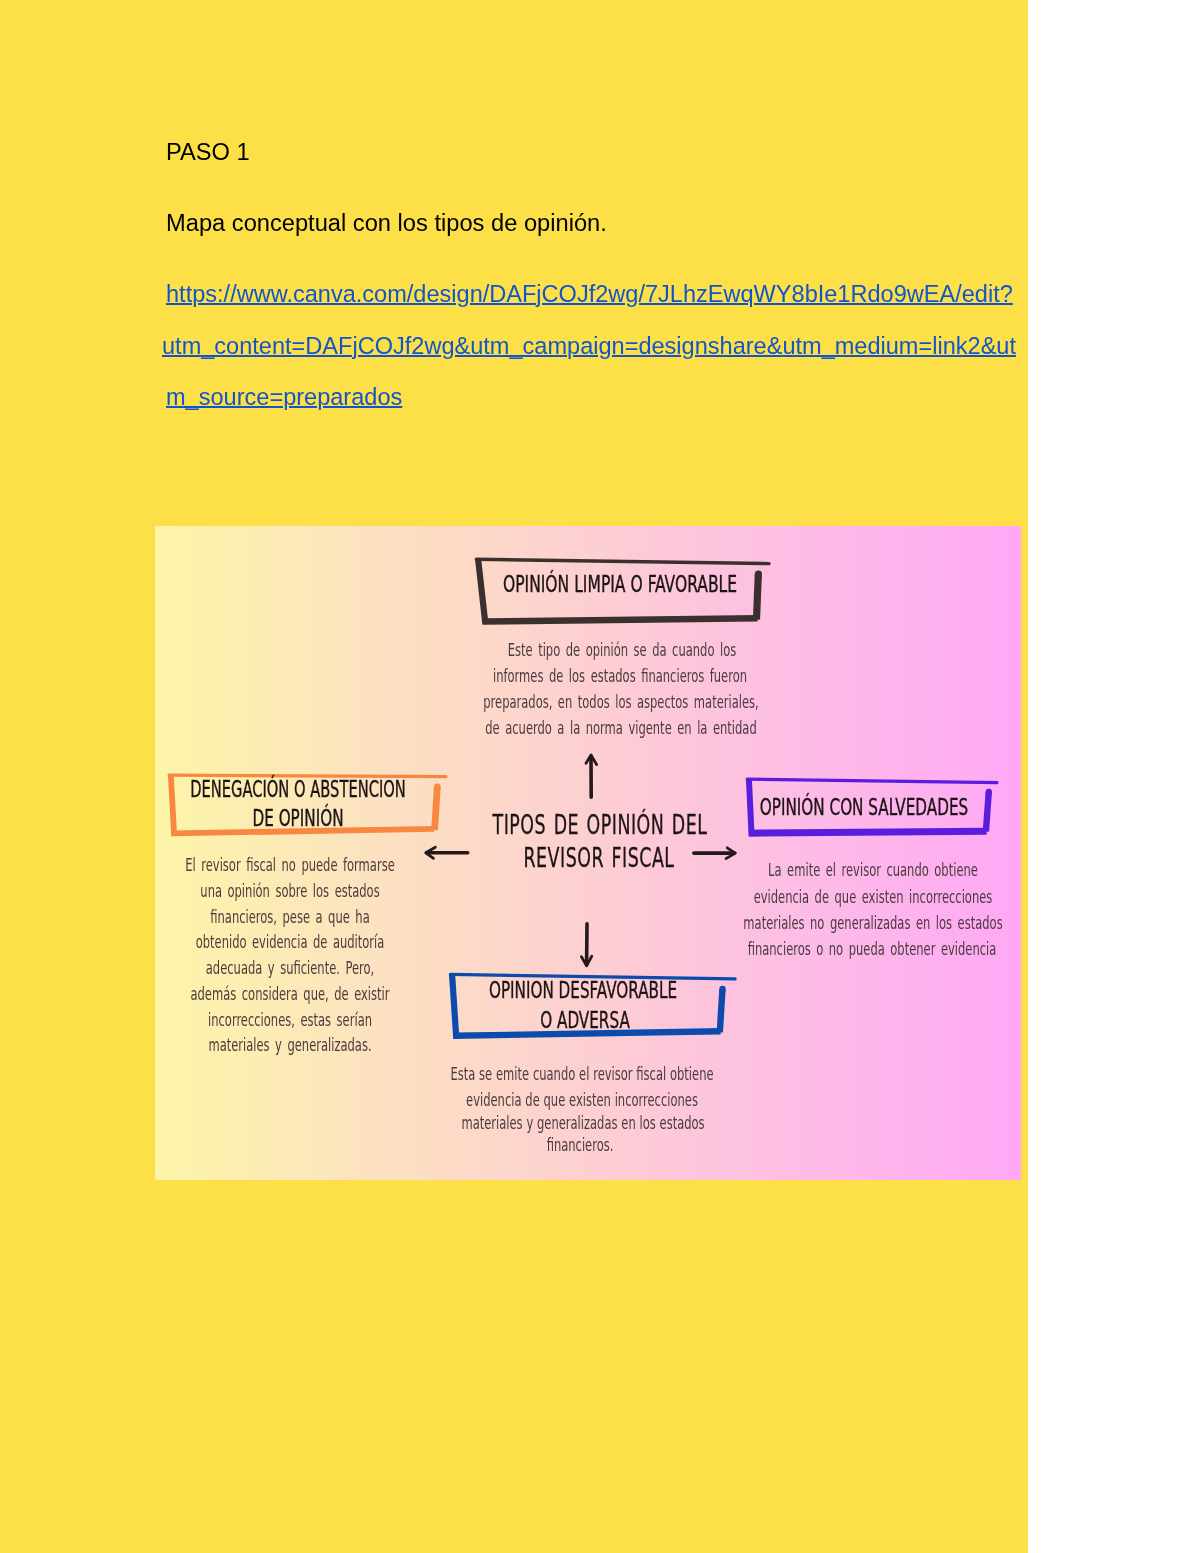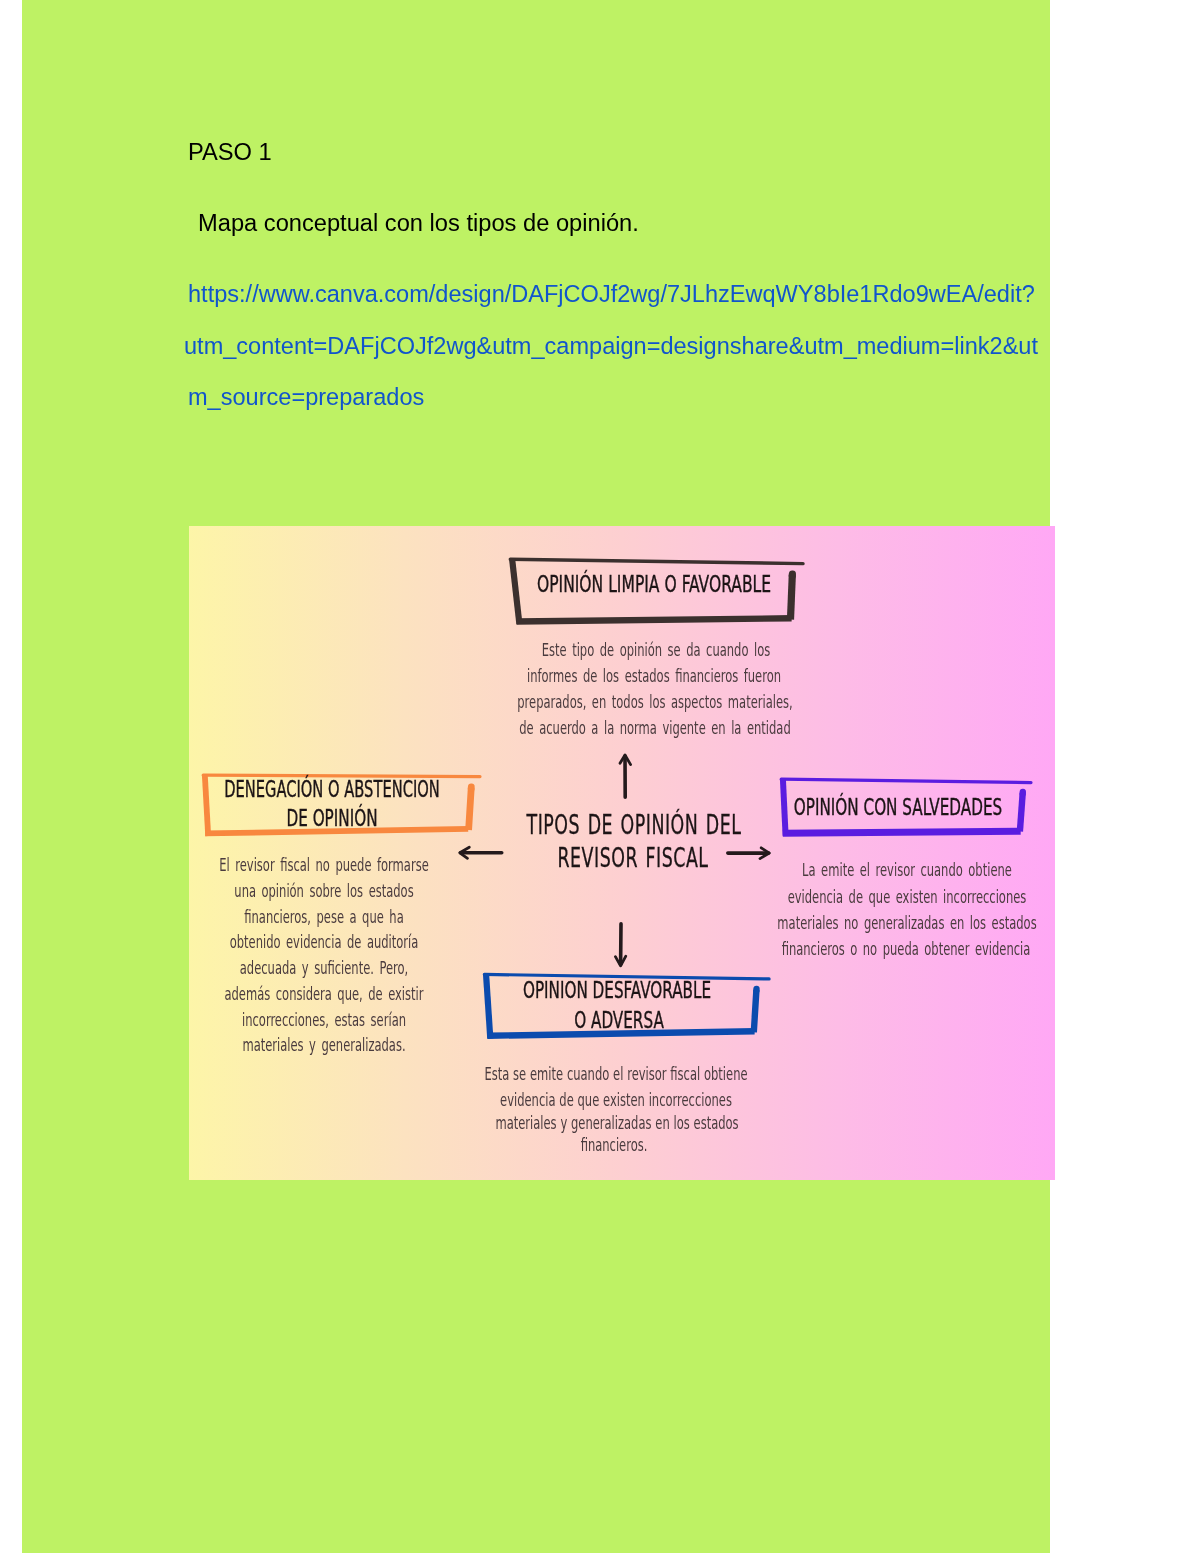--- a/index.html
+++ b/index.html
@@ -1,37 +1,37 @@
 <!DOCTYPE html>
 <html><head>
 <meta charset="utf-8">
 <title>PASO 1</title>
 <style>
   html,body{margin:0;padding:0;}
   body{width:1200px;height:1553px;background:#ffffff;font-family:"Liberation Sans",sans-serif;overflow:hidden;}
-  .page{position:relative;width:1028px;height:1553px;background:#bef264;margin-left:22px;}
+  .page{position:relative;width:1028px;height:1553px;background:#fde047;}
   .doc-text{position:absolute;font-size:23.68px;color:#000;white-space:nowrap;letter-spacing:0;}
-  .doc-link{position:absolute;font-size:23.56px;color:#1155cc;white-space:nowrap;text-decoration-thickness:1.6px;text-underline-offset:1.2px;}
-  .map{position:absolute;left:167px;top:526px;width:866px;height:654px;overflow:hidden;}
+  .doc-link{position:absolute;font-size:23.56px;color:#1155cc;white-space:nowrap;text-decoration:underline;text-decoration-thickness:1.6px;text-underline-offset:1.2px;}
+  .map{position:absolute;left:155px;top:526px;width:866px;height:654px;overflow:hidden;}
   .map svg{position:absolute;left:0;top:0;}
   .cm-line{position:absolute;white-space:nowrap;font-family:"DejaVu Sans Condensed","DejaVu Sans",sans-serif;
             transform-origin:center top;line-height:1;}
   .cm-title{font-size:22.5px;color:#1c1416;-webkit-text-stroke:0.35px #1c1416;transform:translateX(-50%) scaleX(0.752);}
   .cm-center{font-size:26.5px;color:#1c1416;-webkit-text-stroke:0.3px #1c1416;letter-spacing:0.7px;word-spacing:2px;transform:translateX(-50%) scaleX(0.73);}
   .cm-body{font-size:17.2px;color:#4a3b3e;word-spacing:2.5px;transform:translateX(-50%) scaleX(0.745);}
   .cm-body-tight{word-spacing:0.2px;}
   .cm-title-tight{transform:translateX(-50%) scaleX(0.726);}
   .cm-title-wide{transform:translateX(-50%) scaleX(0.769);}
 </style>
 </head>
 <body>
 
 <div class="page">
   <div class="doc-text" style="left:166px;top:139px;">PASO 1</div>
-  <div class="doc-text" style="left:176px;top:210px;">Mapa conceptual con los tipos de opinión.</div>
+  <div class="doc-text" style="left:166px;top:210px;">Mapa conceptual con los tipos de opinión.</div>
   <a class="doc-link" style="left:166px;top:280.5px;">https://www.canva.com/design/DAFjCOJf2wg/7JLhzEwqWY8bIe1Rdo9wEA/edit?</a>
   <a class="doc-link" style="left:162px;top:332.5px;">utm_content=DAFjCOJf2wg&amp;utm_campaign=designshare&amp;utm_medium=link2&amp;ut</a>
   <a class="doc-link" style="left:166px;top:383.5px;">m_source=preparados</a>
 
   <div class="map">
     <svg width="866" height="654" viewBox="0 0 866 654">
       <defs>
         <linearGradient id="bgGrad" x1="0" y1="0" x2="1" y2="0">
           <stop offset="0" stop-color="#FDF5A8"></stop>
           <stop offset="0.25" stop-color="#FCE2C0"></stop>

